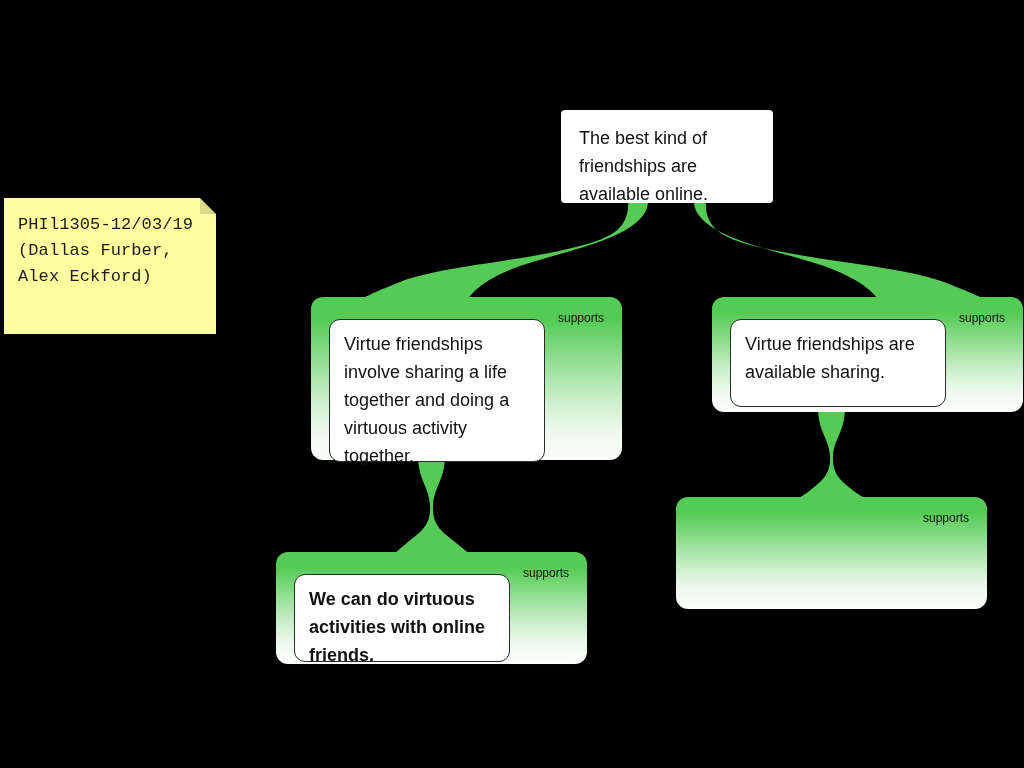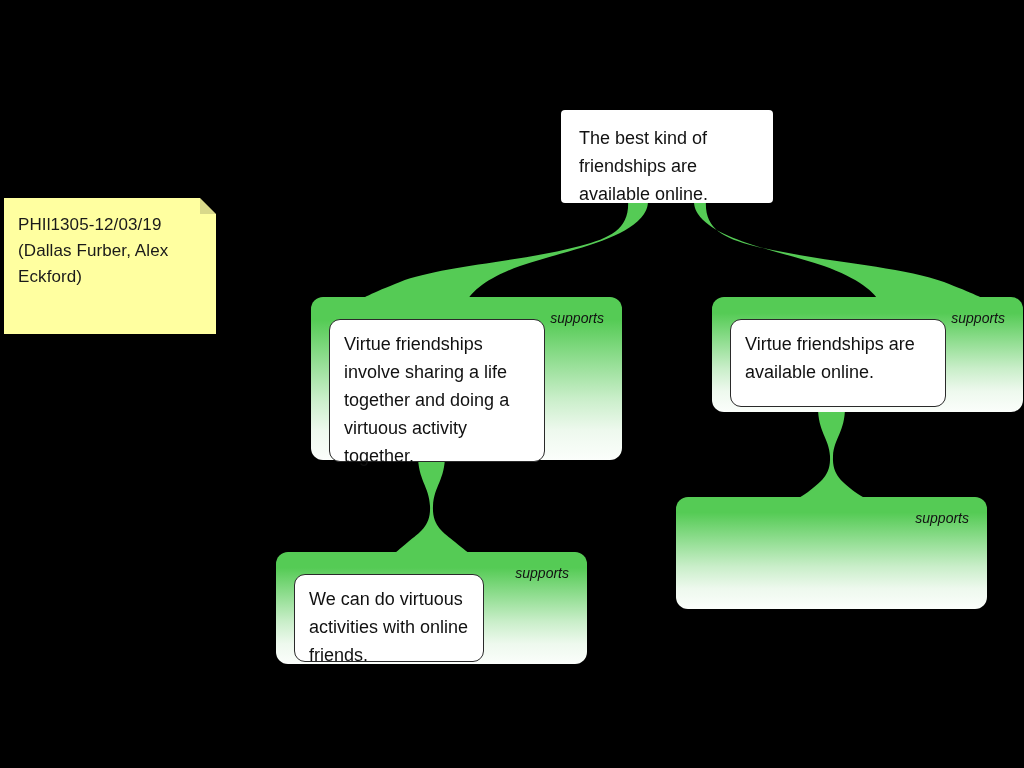--- a/index.html
+++ b/index.html
@@ -37,21 +37,21 @@
   }
 
   
   .sticky-note {
     position: absolute;
     z-index: 5;
     background: #ffffa0;
     color: #1a1a1a;
     box-sizing: border-box;
     padding: 14px 14px 10px 14px;
-    font-family: Liberation Sans, sans-serif;
+    font-family: Liberation Mono, monospace;
     font-size: 17px;
     line-height: 26px;
     letter-spacing: 0.1px;
   }
   .sticky-fold {
     position: absolute;
     top: 0;
     right: 0;
     width: 16px;
     height: 16px;
@@ -91,25 +91,24 @@
     border-radius: 11px;
     box-sizing: border-box;
     padding: 10px 14px 20px 14px;
     color: #111111;
     font-size: 18px;
     line-height: 28px;
   }
   .node-relation {
     position: absolute;
     top: 12px;
-    font-size: 14px;
+    font-size: 12px;
     line-height: 18px;
     color: #121212;
     white-space: nowrap;
-    font-style: italic;
   }
 
   
   .root-node {
     position: absolute;
     z-index: 4;
     background: #ffffff;
     border-radius: 4px;
     box-sizing: border-box;
     padding: 14px 18px 16px 18px;
@@ -179,27 +178,27 @@
   <div class="node" style="left:311px; top:297px; width:311px; height:163px;">
     <div class="node-relation" style="right:18px;">supports</div>
     <div class="node-claim" style="width:216px; height:143px;">
       <span>Virtue friendships involve sharing a life together and doing a virtuous activity together.</span>
     </div>
   </div>
 
   <div class="node" style="left:712px; top:297px; width:311px; height:115px;">
     <div class="node-relation" style="right:18px;">supports</div>
     <div class="node-claim" style="width:216px; height:88px;">
-      <span>Virtue friendships are available online.</span>
+      <span>Virtue friendships are available sharing.</span>
     </div>
   </div>
 
   <div class="node" style="left:276px; top:552px; width:311px; height:112px;">
     <div class="node-relation" style="right:18px;">supports</div>
-    <div class="node-claim" style="width:190px; height:88px;">
+    <div class="node-claim" style="width:216px; height:88px;font-weight:bold;">
       <span>We can do virtuous activities with online friends.</span>
     </div>
   </div>
 
   <div class="node" style="left:676px; top:497px; width:311px; height:112px;">
     <div class="node-relation" style="right:18px;">supports</div>
   </div>
 
 </div>
 

